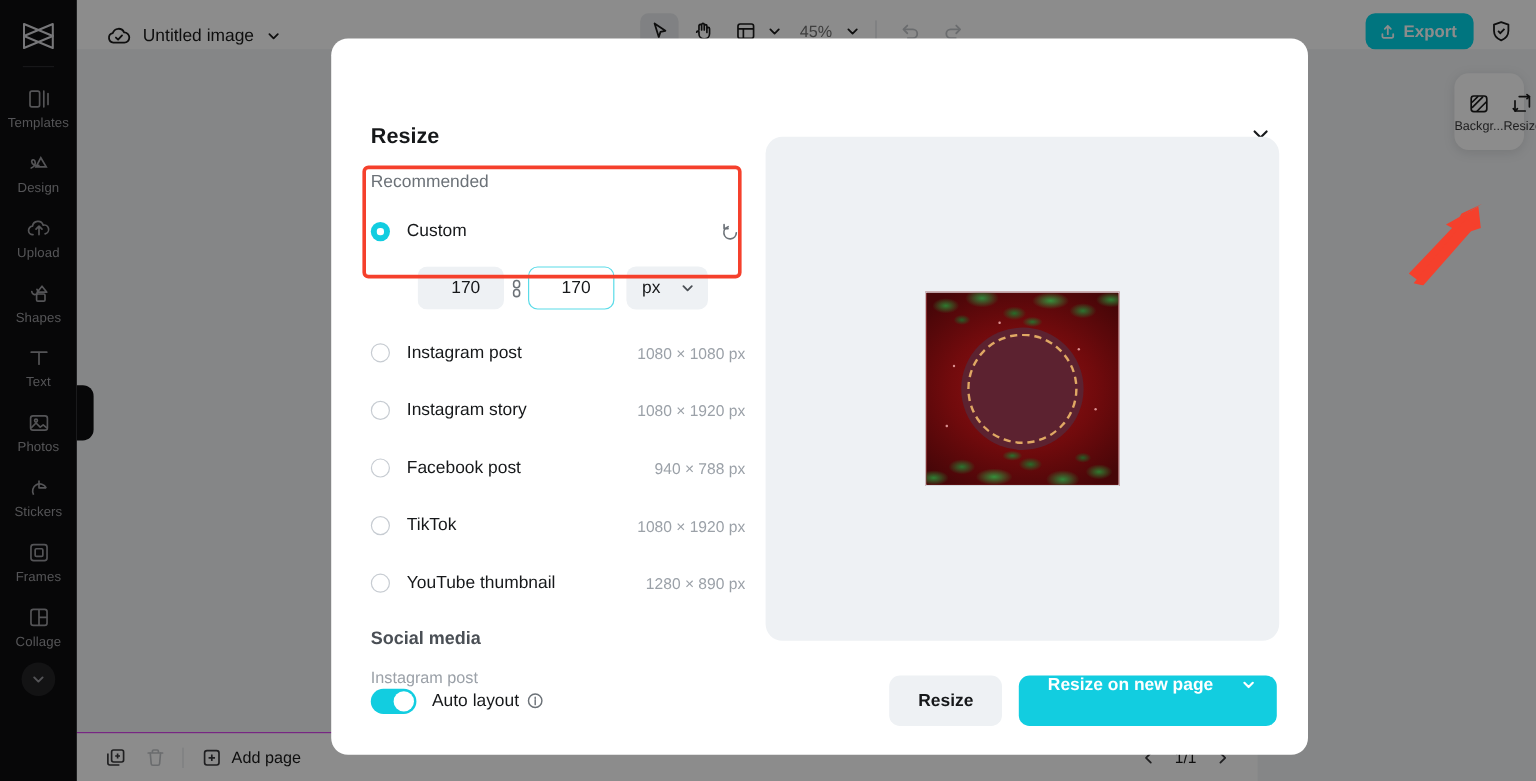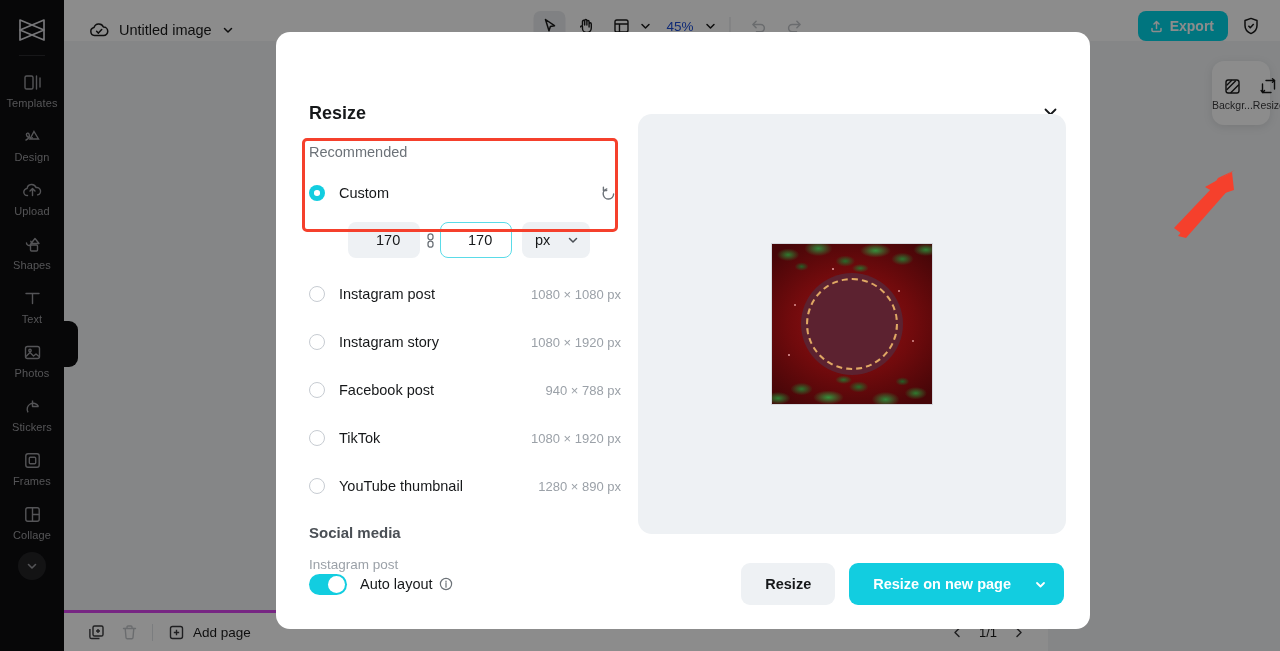--- a/index.html
+++ b/index.html
@@ -107,21 +107,21 @@
     display: flex; align-items: center; justify-content: center;
     color: #1a1a1a;
     cursor: pointer;
     background: transparent;
     border: none;
   }
   .tbtn.active { background: #e9ebee; }
   .tbtn.disabled { color: #c2c5c9; }
   .tgroup { display: flex; align-items: center; gap: 1px; }
   .zoom-val {
-    font-size: 13.5px; color: #1d4ed8; font-weight: 500;
+    font-size: 13.5px; color: #737373; font-weight: 500;
     padding: 0 6px 0 10px; cursor: pointer;
   }
   .vdiv { width: 1px; height: 18px; background: #dcdfe3; margin: 0 8px; }
 
   .topbar-right {
     margin-left: auto;
     display: flex; align-items: center; gap: 10px;
     margin-right: 16px;
   }
   .export-btn {
@@ -180,21 +180,21 @@
     z-index: 3;
     cursor: pointer;
   }
 
   
   .bottombar {
     position: absolute;
     left: 64px; bottom: 0;
     width: 984px; height: 41px;
     background: #ffffff;
-    border-top: 3px solid #d946ef;
+    border-top: 1px solid #d946ef;
     display: flex; align-items: center;
     z-index: 4;
   }
   .bb-left { display: flex; align-items: center; gap: 13px; margin-left: 22px; }
   .bb-icon { width: 20px; height: 20px; color: #3a3a3c; display:flex; align-items:center; justify-content:center; cursor:pointer;}
   .bb-icon.dim { color: #c2c5c9; }
   .bb-div { width: 1px; height: 17px; background: #e1e4e7; }
   .addpage { display: flex; align-items: center; gap: 7px; cursor: pointer; }
   .addpage-label { font-size: 13.5px; color: #1a1a1a; }
   .bb-right { margin-left: auto; display: flex; align-items: center; gap: 11px; margin-right: 20px; }
@@ -436,21 +436,21 @@
     border: none; cursor: pointer;
     display: flex; align-items: center;
   }
   .btn-primary {
     height: 42px; padding: 0 16px 0 24px;
     border-radius: 9px;
     background: #12cde0;
     color: #ffffff;
     font-size: 14.5px; font-weight: 700;
     border: none; cursor: pointer;
-    display: flex; align-items: center; gap: 22px;
+    display: flex; align-items: flex-start; gap: 22px;
   }
 
   
   .red-arrow {
     position: absolute;
     left: 1172px; top: 168px;
     width: 64px; height: 70px;
     z-index: 13;
     pointer-events: none;
   }

